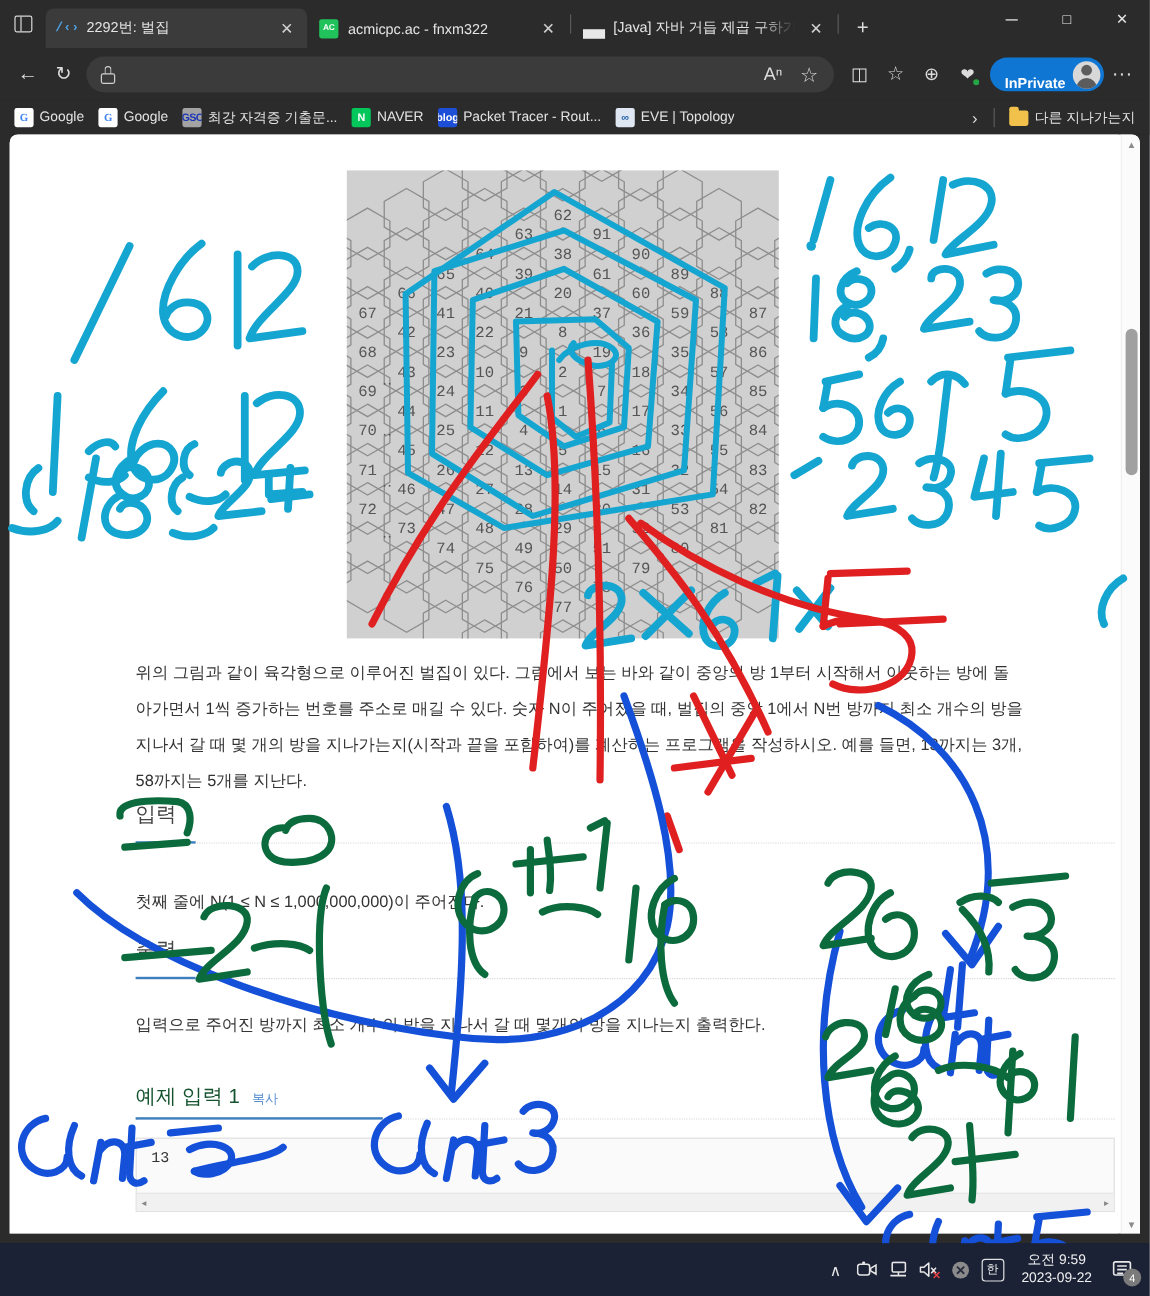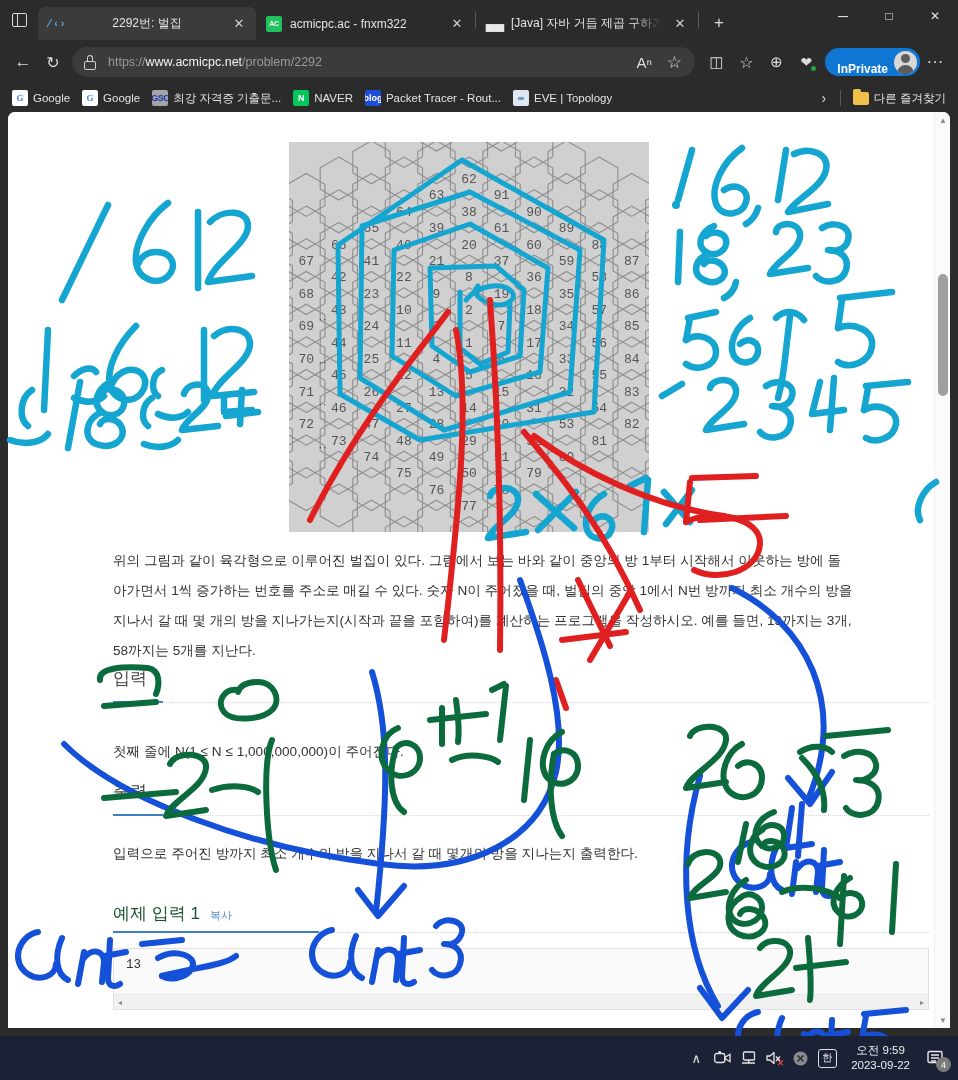--- a/index.html
+++ b/index.html
@@ -55,21 +55,21 @@
     font-size: 9px; font-weight: bold; border-radius: 2px;
   }
   .fav-code { color: #4da3e8; font-size: 11px; font-family: "Liberation Mono", monospace; background: none; }
   .fav-ac { background: #21c25b; color: #ffffff; font-size: 7px; letter-spacing: -0.3px; }
   .fav-chart { color: #e8e8e8; font-size: 13px; background: none; }
   .tab-title {
     font-size: 12px; color: #e4e4e4;
     white-space: nowrap; overflow: hidden;
     max-width: 165px;
   }
-  .tab.t1 .tab-title { width: 150px; text-align: center; }
+  .tab.t1 .tab-title { width: 150px; }
   .tab.t2 .tab-title { width: 150px; }
   .tab.t3 .tab-title {
     width: 152px;
     -webkit-mask-image: linear-gradient(to right, #000 80%, transparent 100%);
     mask-image: linear-gradient(to right, #000 80%, transparent 100%);
   }
   .tab-close {
     width: 22px; height: 22px; margin-left: 6px;
     display: flex; align-items: center; justify-content: center;
     color: #cfcfcf; font-size: 13px; border-radius: 3px;
@@ -375,21 +375,20 @@
 
   <div id="toolbar">
     <div class="tb-icon" style="font-size:17px;">←</div>
     <div class="tb-icon" style="font-size:16px;">↻</div>
 
     <div id="omnibox">
       <div id="lock-icon">
         <div class="shackle"></div>
           <div class="body"></div>
       </div>
-      <div id="url-text"><span>https://</span><span class="host">www.acmicpc.net</span><span>/problem/2292</span></div>
       <div id="omni-actions">
         <div class="tb-icon">Aⁿ</div>
         <div class="tb-icon" style="font-size:17px;">☆</div>
       </div>
     </div>
 
     <div class="tb-icon" style="font-size:15px;">◫</div>
     <div class="tb-icon" style="font-size:16px;">☆</div>
     <div class="tb-icon" style="font-size:15px;">⊕</div>
     <div class="tb-icon" style="font-size:14px;">
@@ -429,21 +428,21 @@
     <div class="bm">
       <span class="ico ico-eve">∞</span>
       <span class="lbl">EVE | Topology</span>
     </div>
 
     <div id="bm-overflow">
       <span class="tb-icon" style="width:20px;font-size:14px;">›</span>
       <span class="bm-sep"></span>
       <span class="bm">
         <span class="folder-ico"></span>
-        <span class="lbl">다른 즐겨찾기</span>
+        <span class="lbl">다른 지나가는지</span>
       </span>
     </div>
   </div>
 
   <div id="page-viewport">
     <div id="page-content">
 
       <div id="hive-figure">
         <svg id="hive-svg" width="360" height="390" viewBox="0 0 360 390">
             <path d="M180.0,-17.6L198.6,-6.8L198.6,14.7L180.0,25.4L161.4,14.7L161.4,-6.8Z" fill="none" stroke="#8e8e8e" stroke-width="1.1"></path>

